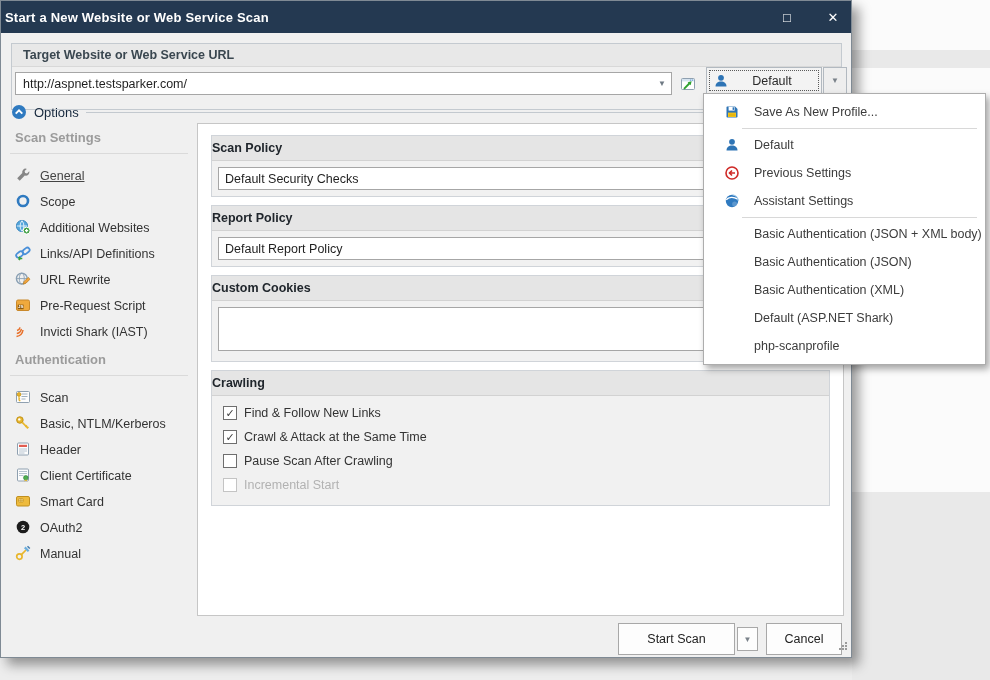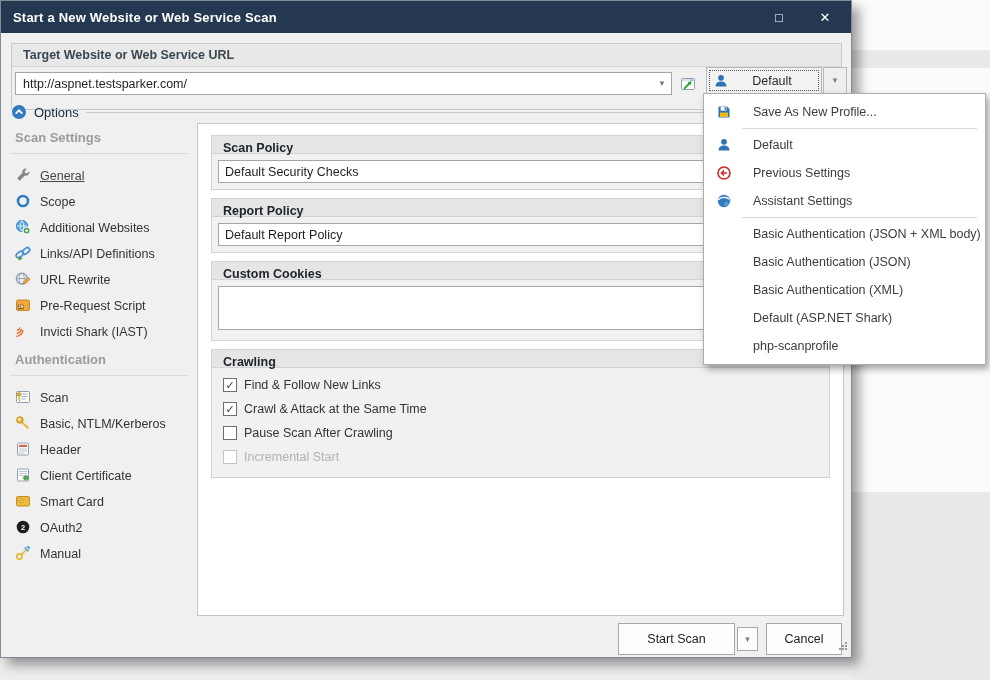--- a/index.html
+++ b/index.html
@@ -10,21 +10,21 @@
   
   .bg-right       { position:absolute; left:852px; top:0; width:138px; height:492px; background:#fbfbfb; }
   .bg-right-band  { position:absolute; left:852px; top:50px; width:138px; height:18px; background:#e9e9e9; }
   .bg-right-lower { position:absolute; left:852px; top:492px; width:138px; height:188px; background:#e9e9e9; }
 
   
   .dialog { position:absolute; left:0; top:0; width:852px; height:658px; background:#f0f0f0;
             border:1px solid #7f8a94; box-shadow:7px 7px 11px rgba(0,0,0,.38); }
 
   .titlebar { position:absolute; left:0; top:0; right:0; height:32px; background:#243951; color:#fff;
-              display:flex; align-items:center; padding:0 12px; }
+              display:flex; align-items:center; padding:0 4px; }
   .title-text { font-size:13px; font-weight:bold; letter-spacing:.2px; }
   .win-controls { margin-left:auto; display:flex; align-items:center; gap:30px; padding-right:6px; }
   .win-btn { color:#fff; font-size:13px; line-height:1; cursor:default; width:16px; text-align:center; }
 
   
   .target-group { position:absolute; left:10px; top:42px; width:831px; height:67px;
                   border:1px solid #c4cad0; background:#f0f0f0; }
   .group-header { height:23px; line-height:22px; background:#e8e8e8; border-bottom:1px solid #d8d8d8;
                   font-size:12.5px; font-weight:bold; color:#3a4750; padding-left:11px; }
   .url-row { position:absolute; left:3px; top:27px; right:3px; height:25px; display:flex; align-items:center; }
@@ -56,22 +56,22 @@
   .side-item .lbl { white-space:nowrap; }
   .side-item.selected .lbl { text-decoration:underline; color:#444; }
   .icon16 { width:16px; height:16px; flex:0 0 16px; display:inline-flex; }
 
   
   .panel { position:absolute; left:196px; top:122px; width:647px; height:493px; background:#fff;
            border:1px solid #c6c6c6; }
   .sect { margin:0 13px; border:1px solid #d0d4d9; background:#f1f1f1; }
   .sect.first { margin-top:11px; }
   .sect + .sect { margin-top:8px; }
-  .sect-h { height:18px; line-height:24px; background:#e5e5e5; border-bottom:1px solid #d2d2d2;
-            padding-left:11px; font-size:12.5px; font-weight:bold; color:#20262c; }
+  .sect-h { height:25px; line-height:24px; background:#e5e5e5; border-bottom:1px solid #d2d2d2;
+            font-size:12.5px; font-weight:bold; color:#20262c; }
   .sect-b { padding:6px; }
   .field { width:100%; height:23px; border:1px solid #a6a6a6; background:#fff; font-size:12.5px;
            color:#1f1f1f; padding:0 6px; font-family:"Liberation Sans", sans-serif; outline:none; }
   textarea.field { height:44px; resize:none; padding-top:3px; }
   .check-row { height:24px; display:flex; align-items:center; gap:7px; padding-left:5px;
                font-size:12.5px; color:#333; }
   .cbox { width:14px; height:14px; border:1px solid #6e6e6e; background:#fff; display:flex;
           align-items:center; justify-content:center; font-size:11px; color:#3c3c3c; line-height:1; }
   .check-row.disabled { color:#b2b2b2; }
   .check-row.disabled .cbox { border-color:#c4c4c4; }
@@ -81,21 +81,21 @@
   .btn { height:32px; background:#fdfdfd; border:1px solid #a8a8a8; display:flex; align-items:center;
          justify-content:center; font-size:12.5px; color:#222; }
   .btn-start { width:117px; }
   .btn-start-arrow { width:21px; height:24px; margin-left:2px; font-size:8px; color:#7a828a; }
   .btn-cancel { width:76px; margin-left:8px; }
   .resize-grip { position:absolute; right:3px; bottom:2px; }
 
   
   .menu { position:absolute; left:703px; top:93px; width:283px; background:#fff; border:1px solid #adadad;
           box-shadow:3px 4px 7px rgba(0,0,0,.35); padding:4px 0; z-index:100; }
-  .menu-item { height:28px; display:flex; align-items:center; padding-left:12px; gap:21px;
+  .menu-item { height:28px; display:flex; align-items:center; padding-left:20px; gap:14px;
                font-size:12.5px; color:#3c3c3c; cursor:default; }
   .menu-item .spacer { width:16px; flex:0 0 16px; }
   .menu-sep { border-top:1px solid #d8d8d8; margin:2px 8px 2px 38px; }
 </style>
 </head>
 <body>
 
 <div class="stage">
   <div class="bg-right"></div>
   <div class="bg-right-band"></div>

